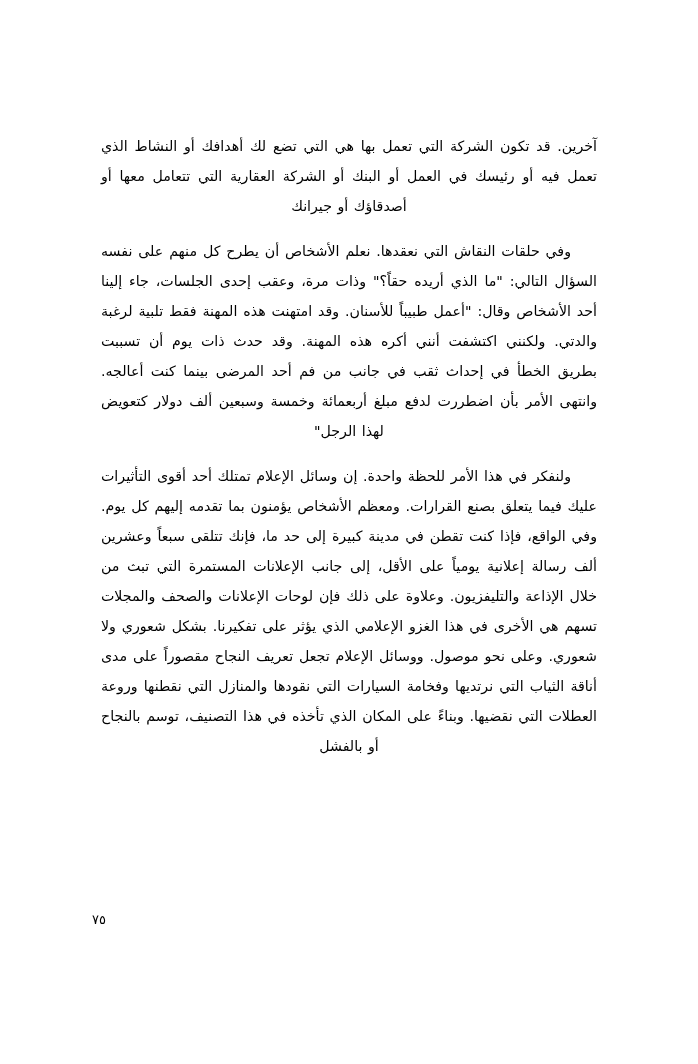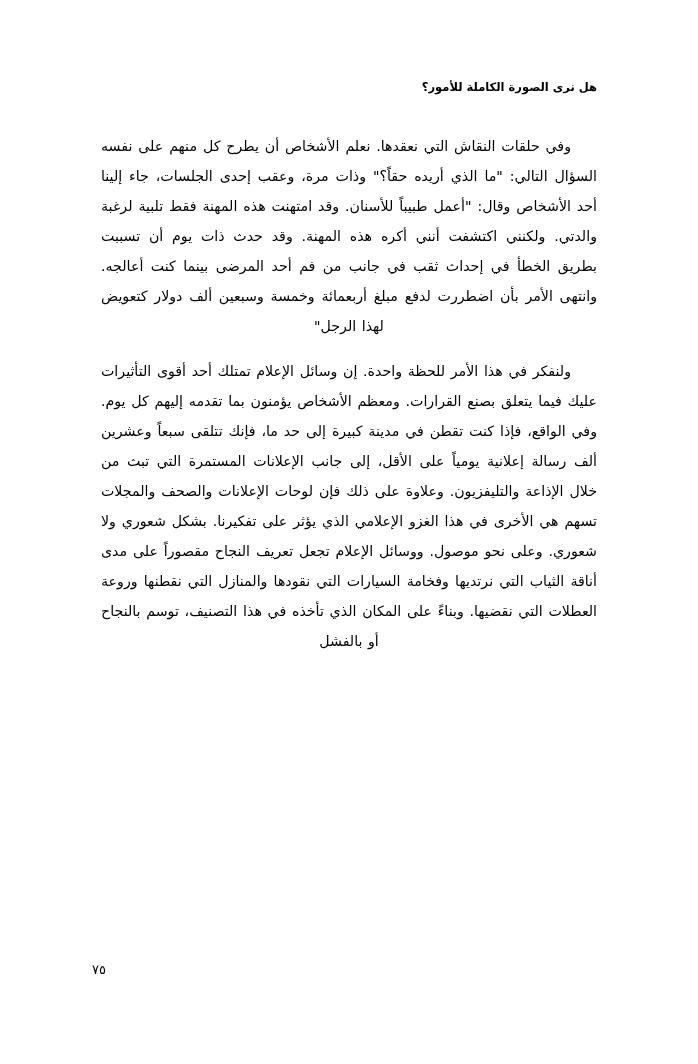--- a/index.html
+++ b/index.html
@@ -56,37 +56,37 @@
   }
   
   .para.last-center {
     text-align-last: center;
   }
 
   
   .folio {
     position: absolute;
     left: 92px;
-    top: 962px;
+    top: 912px;
     font-size: 13px;
     line-height: 16px;
     color: #000000;
     direction: ltr;
     unicode-bidi: isolate;
   }
 </style>
 </head>
 <body>
 
 <div class="page">
 
-  <div class="running-header">هل نرى الصورة الكاملة للأمور؟</div>
 
   <div class="body-column">
 
+    <p class="para last-center">آخرين. قد تكون الشركة التي تعمل بها هي التي تضع لك أهدافك أو النشاط الذي تعمل فيه أو رئيسك في العمل أو البنك أو الشركة العقارية التي تتعامل معها أو أصدقاؤك أو جيرانك</p>
 
     <p class="para indent last-center">وفي حلقات النقاش التي نعقدها. نعلم الأشخاص أن يطرح كل منهم على نفسه السؤال التالي: "ما الذي أريده حقاً؟" وذات مرة، وعقب إحدى الجلسات، جاء إلينا أحد الأشخاص وقال: "أعمل طبيباً للأسنان. وقد امتهنت هذه المهنة فقط تلبية لرغبة والدتي. ولكنني اكتشفت أنني أكره هذه المهنة. وقد حدث ذات يوم أن تسببت بطريق الخطأ في إحداث ثقب في جانب من فم أحد المرضى بينما كنت أعالجه. وانتهى الأمر بأن اضطررت لدفع مبلغ أربعمائة وخمسة وسبعين ألف دولار كتعويض لهذا الرجل"</p>
 
 
     <p class="para indent last-center">ولنفكر في هذا الأمر للحظة واحدة. إن وسائل الإعلام تمتلك أحد أقوى التأثيرات عليك فيما يتعلق بصنع القرارات. ومعظم الأشخاص يؤمنون بما تقدمه إليهم كل يوم. وفي الواقع، فإذا كنت تقطن في مدينة كبيرة إلى حد ما، فإنك تتلقى سبعاً وعشرين ألف رسالة إعلانية يومياً على الأقل، إلى جانب الإعلانات المستمرة التي تبث من خلال الإذاعة والتليفزيون. وعلاوة على ذلك فإن لوحات الإعلانات والصحف والمجلات تسهم هي الأخرى في هذا الغزو الإعلامي الذي يؤثر على تفكيرنا. بشكل شعوري ولا شعوري. وعلى نحو موصول. ووسائل الإعلام تجعل تعريف النجاح مقصوراً على مدى أناقة الثياب التي نرتديها وفخامة السيارات التي نقودها والمنازل التي نقطنها وروعة العطلات التي نقضيها. وبناءً على المكان الذي تأخذه في هذا التصنيف، توسم بالنجاح أو بالفشل</p>
 
 
   </div>
 
   <div class="folio">٧٥</div>

